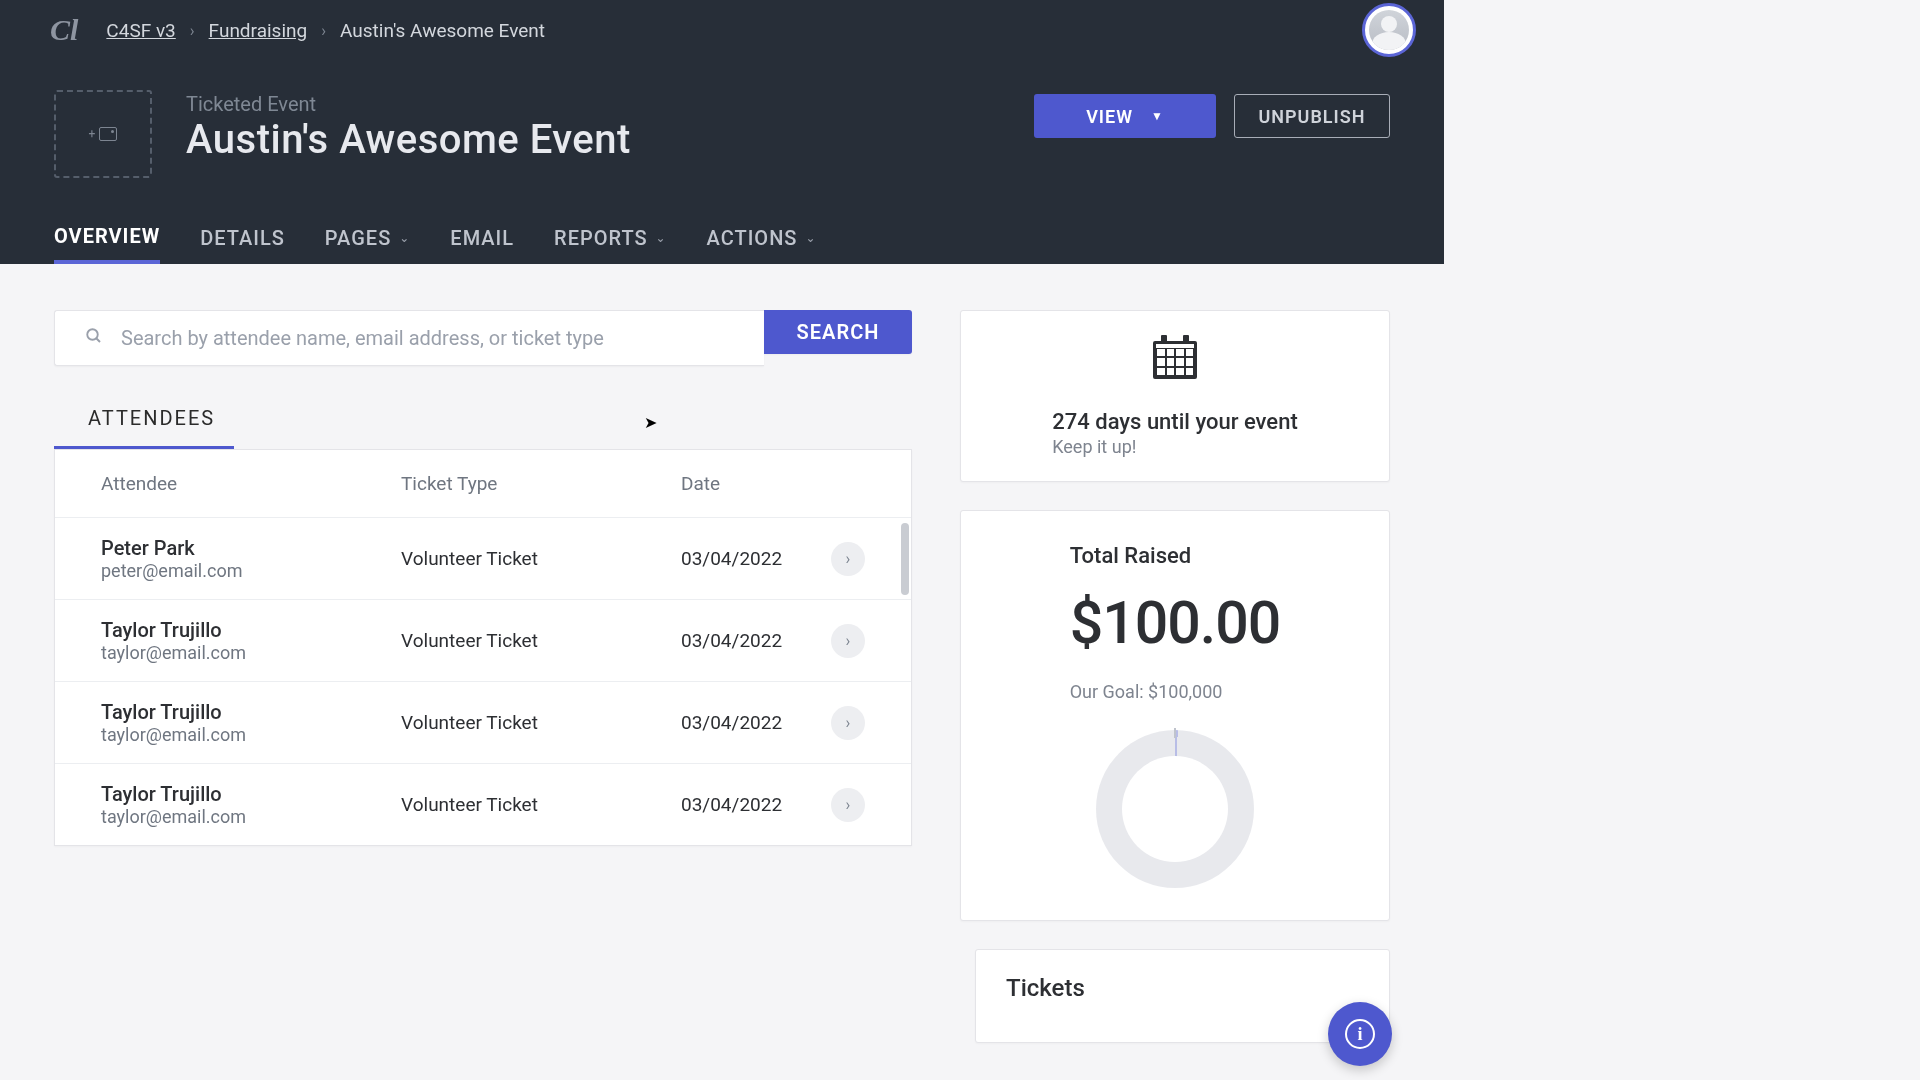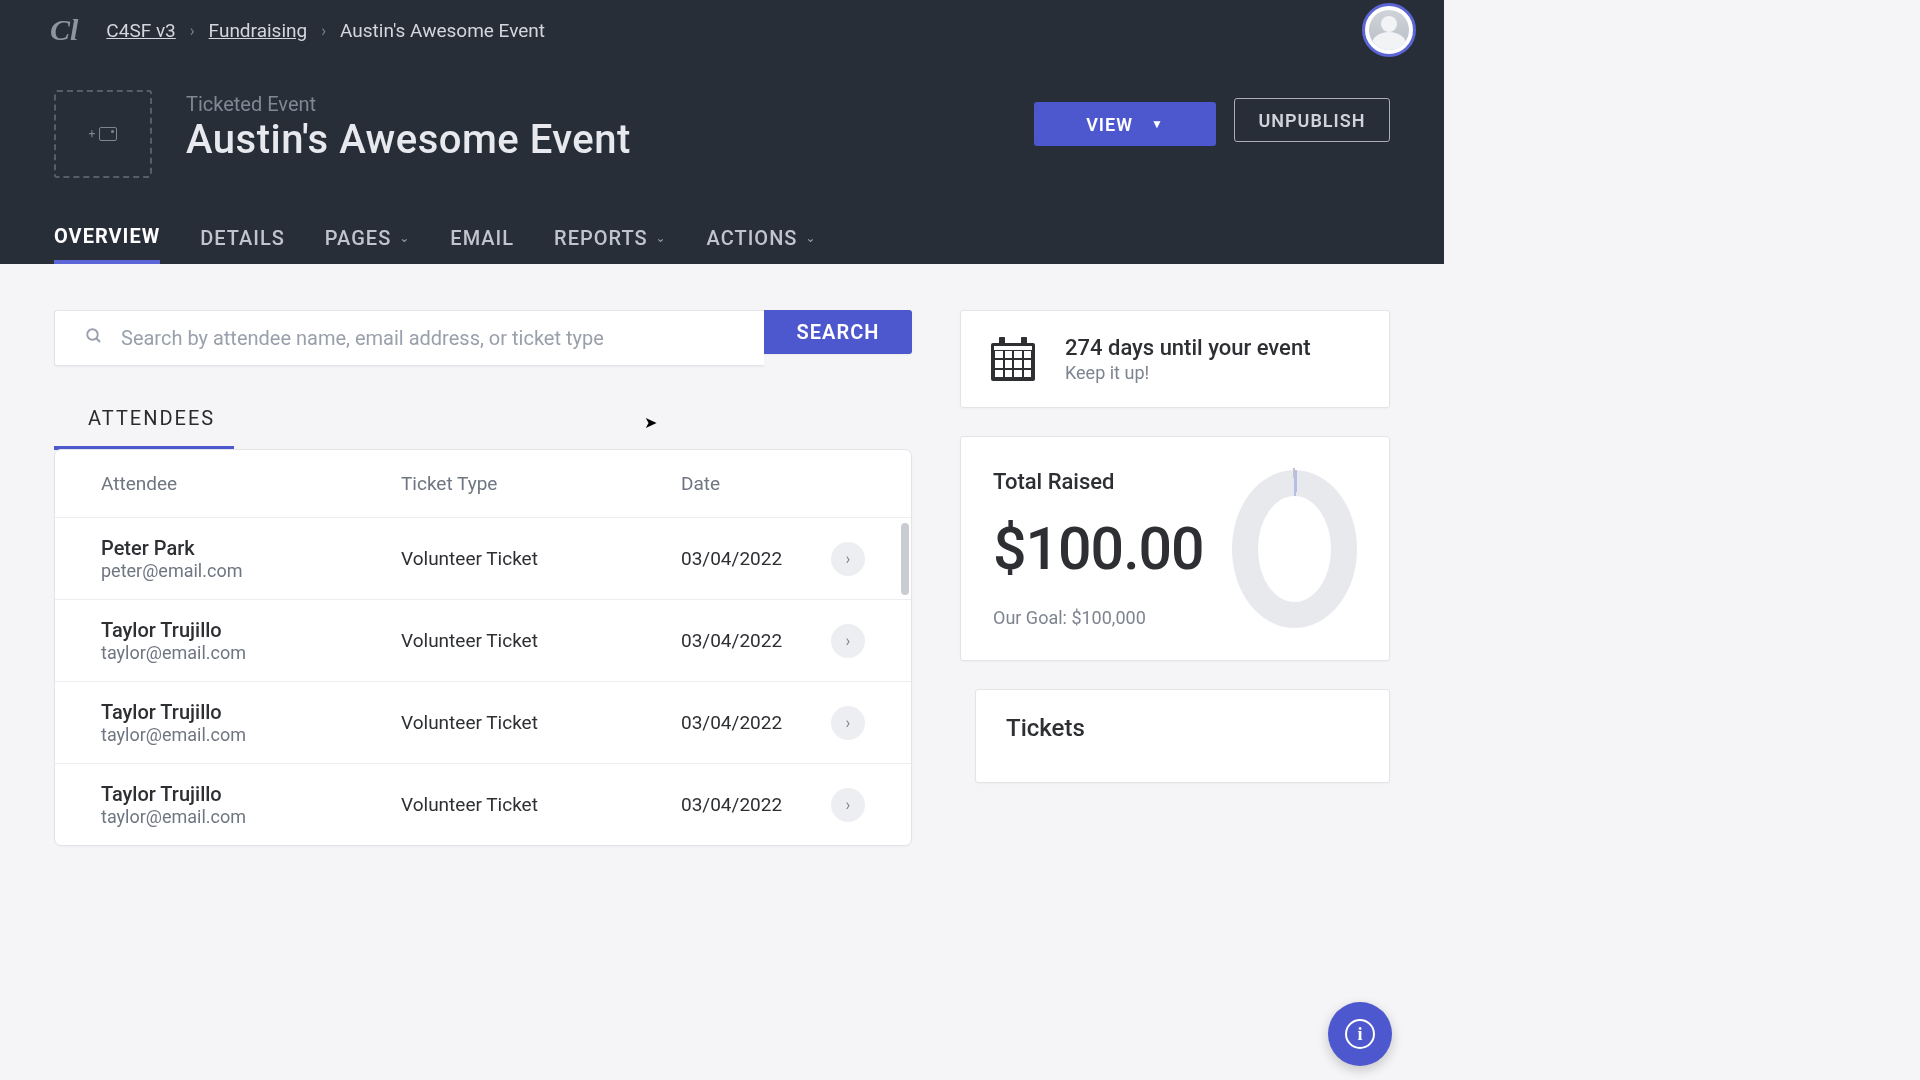--- a/index.html
+++ b/index.html
@@ -27,21 +27,21 @@
   .hero-left { display:flex; gap:34px; align-items:flex-start; }
   .image-placeholder { width:98px; height:88px; border:2px dashed #555e6b; border-radius:3px; display:flex; align-items:center; justify-content:center; color:#7d8591; font-size:12px; gap:4px; }
   .image-placeholder .plus { font-size:12px; }
   .image-placeholder .pic { width:18px; height:14px; border:1.5px solid #7d8591; border-radius:2px; position:relative; }
   .image-placeholder .pic::after{ content:""; position:absolute; right:2px; top:2px; width:3px; height:3px; border-radius:50%; background:#7d8591;}
   .hero-meta .subtitle { color:#7f8894; font-size:20px; margin-top:2px; }
   .hero-meta h1 { color:#e7e9ee; font-size:40px; font-weight:500; letter-spacing:0.5px; }
 
   .hero-buttons { display:flex; gap:18px; align-items:center; margin-top:4px; }
   .btn { height:44px; border-radius:3px; font-size:18px; font-weight:600; letter-spacing:1px; display:flex; align-items:center; justify-content:center; cursor:pointer; }
-  .btn-view { background:#4e58ce; color:#fff; width:182px; gap:18px;margin-top:8px; }
+  .btn-view { background:#4e58ce; color:#fff; width:182px; gap:18px; }
   .btn-view .caret { font-size:12px; }
   .btn-unpublish { border:1.5px solid #a8adb7; color:#cfd3da; width:156px; }
 
   
   .tabs { display:flex; gap:40px; margin-top:40px; }
   .tab { color:#bfc4cd; font-size:20px; font-weight:500; letter-spacing:1px; padding:6px 0 12px; display:flex; align-items:center; gap:8px; cursor:pointer; }
   .tab.active { color:#fff; border-bottom:4px solid #5b65d6; font-weight:700; }
   .tab .caret { font-size:12px; color:#9aa0ab; }
 
   
@@ -51,33 +51,33 @@
   .search-row { display:flex; margin-bottom:40px; }
   .search-box { flex:1; display:flex; align-items:center; background:#fff; border:1px solid #e4e4e8; border-right:none; border-radius:3px 0 0 3px; height:56px; padding:0 18px 0 30px; box-shadow:0 1px 2px rgba(0,0,0,0.04); }
   .search-box .mag { color:#9aa0ab; margin-right:18px; font-size:18px; }
   .search-box input { border:none; outline:none; width:100%; font-size:20px; color:#555; background:transparent; }
   .search-box input::placeholder { color:#9aa0ab; }
   .btn-search { background:#4e58ce; color:#fff; width:148px; border-radius:0 3px 3px 0; font-size:20px; letter-spacing:1px; box-shadow:0 1px 2px rgba(0,0,0,0.04); }
 
   
   .attendees-tab { font-size:20px; letter-spacing:2px; color:#2b2b2b; padding: 0 0 16px 34px; display:inline-block; }
   .attendees-underline { width:180px; height:4px; background:#4e58ce; margin-bottom:-1px; }
-  .card { background:#fff; border:1px solid #e4e4e8; border-radius:7px; box-shadow:0 1px 2px rgba(0,0,0,0.03); }
+  .card { background:#fff; border:1px solid #e4e4e8; border-radius:0; box-shadow:0 1px 2px rgba(0,0,0,0.03); }
   .attendees-card { position:relative; }
   .attendees-header { display:grid; grid-template-columns: 300px 280px 1fr 60px; padding:22px 20px 22px 46px; color:#6f7681; font-size:19px; }
   .attendees-body { position:relative; }
   .row { display:grid; grid-template-columns: 300px 280px 1fr 60px; align-items:center; padding:18px 20px 18px 46px; border-top:1px solid #eceef1; }
   .row .name { font-size:20px; color:#2d2f33; font-weight:500; }
   .row .email { color:#6f7681; font-size:18px; }
   .row .tt, .row .date { font-size:19px; color:#2d2f33; }
   .row .go { width:34px; height:34px; border-radius:50%; background:#edeef1; display:flex; align-items:center; justify-content:center; color:#7d8591; font-size:16px; cursor:pointer; }
   .scroll-thumb { position:absolute; right:2px; top:6px; width:8px; height:72px; background:#c9ccd2; border-radius:4px; }
 
   
-  .side-card { background:#fff; border:1px solid #e4e4e8; border-radius:3px; box-shadow:0 1px 2px rgba(0,0,0,0.03); padding:24px 30px; margin-bottom:28px; }
+  .side-card { background:#fff; border:1px solid #e4e4e8; border-radius:3px; box-shadow:0 1px 2px rgba(0,0,0,0.03); padding:24px 30px; margin-bottom:28px;flex-direction:column; }
   .countdown { display:flex; gap:30px; align-items:center; }
   .cal-icon { width:44px; height:44px; position:relative; }
   .cal-icon .box { position:absolute; inset:6px 0 0 0; border:3px solid #2d2f33; border-radius:2px; }
   .cal-icon .grid { position:absolute; left:3px; right:3px; top:13px; bottom:3px; display:grid; grid-template-columns:repeat(4,1fr); grid-template-rows:repeat(3,1fr); }
   .cal-icon .grid span { border:1px solid #2d2f33; }
   .cal-icon .tabL, .cal-icon .tabR { position:absolute; top:0; width:6px; height:8px; background:#2d2f33; border-radius:1px; }
   .cal-icon .tabL{ left:8px; } .cal-icon .tabR{ right:8px; }
   .countdown h3 { font-size:22px; font-weight:500; color:#2d2f33; }
   .countdown p { color:#7e848f; font-size:18px; margin-top:2px; }
 

